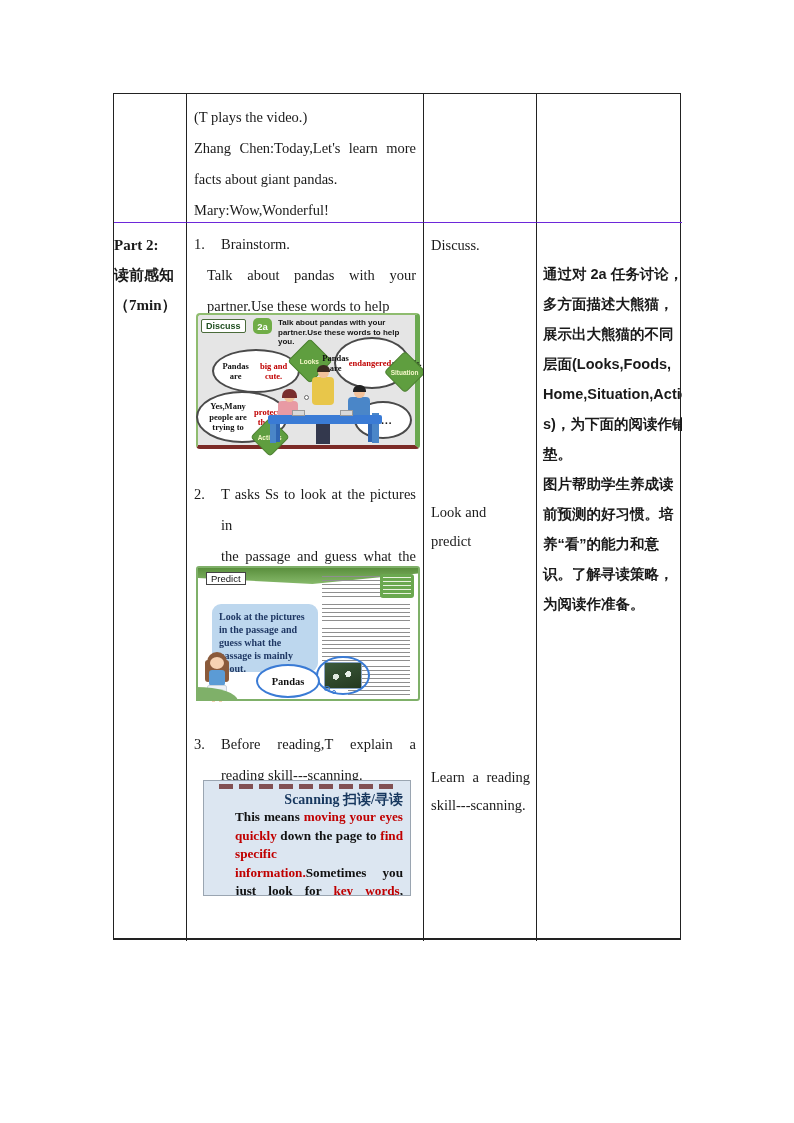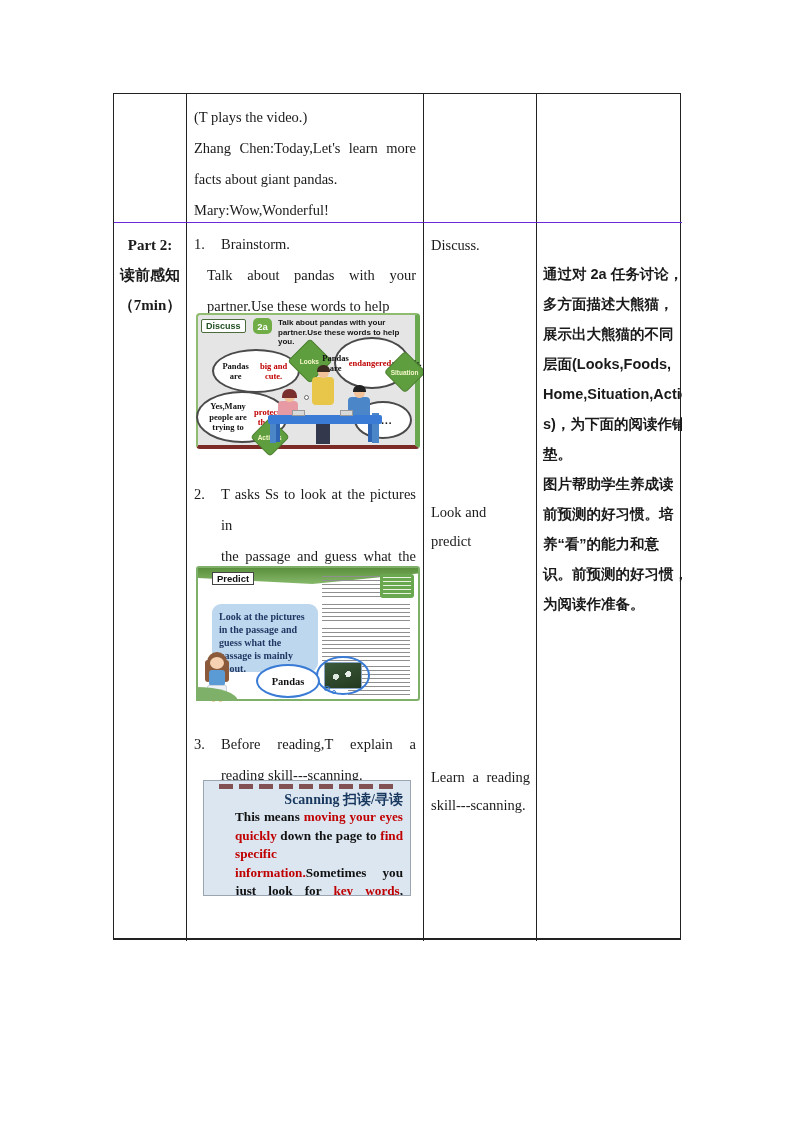--- a/index.html
+++ b/index.html
@@ -17,21 +17,21 @@
   }
   .cell { position:relative; border-right:1px solid #222; border-bottom:1px solid #6d28d9; overflow:hidden; }
   .cell.lastcol { border-right:none; }
   .cell.lastrow { border-bottom:none; }
 
   .tline { font-size:14.5px; line-height:31px; white-space:nowrap; }
   .jline { white-space:normal; text-align:justify; text-align-last:justify; }
   .pad { padding:0 7px; }
 
   
-  .c1-inner { padding-top:7px; text-align:center; font-weight:bold; font-size:15px; line-height:30px; }
+  .c1-inner { padding-top:7px; font-weight:bold; font-size:15px; line-height:30px; }
 
   
   .step { position:absolute; left:0; right:0; }
   .step .num { position:absolute; left:7px; top:0; font-size:14.5px; line-height:31px; }
   .step .stitle { position:absolute; left:34px; top:0; font-size:14.5px; line-height:31px; }
   .step .body { padding-left:34px; padding-right:7px; font-size:14.5px; line-height:31px; }
   .step .body-full { padding-left:7px; padding-right:7px; font-size:14.5px; line-height:31px;margin-left:13px; }
   .step .body div, .step .body-full div { min-height:31px; }
 
   
@@ -94,22 +94,22 @@
   .i-lap2 { left:76px; top:43px; width:13px; height:6px; background:#d9d9d9; border:1px solid #9a9a9a; }
 
   
   .predict-slide {
     left:9px; top:343px; width:224px; height:135px;
     border:2px solid #7fb069; border-radius:3px; background:#ffffff;
   }
   .p-band { position:absolute; left:0; top:0; width:100%; height:16px;
     background:linear-gradient(180deg,#5a8f3d,#86b96a);
     clip-path:polygon(0 0,100% 0,100% 35%,52% 100%,0 62%); }
-  .p-label { position:absolute; left:14px; top:4px; background:#fff; border:1px solid #444; padding:0 4px;
-    font-family:"Liberation Sans",sans-serif; font-weight:bold; font-size:9.5px; color:#111; }
+  .p-label { position:absolute; left:8px; top:4px; background:#fff; border:1px solid #444; padding:0 4px;
+    font-family:"Liberation Sans",sans-serif; font-weight:normal; font-size:9.5px; color:#111; }
   .p-prompt { position:absolute; left:14px; top:36px; width:106px; height:68px; background:#bdd7ee;
     border-radius:9px; padding:6px 7px; font-weight:bold; font-size:10px; line-height:13px; color:#1f3864; }
   .p-girl { position:absolute; left:2px; top:84px; width:34px; height:50px; }
   .p-girl div { position:absolute; }
   .g-hair { left:7px; top:0; width:20px; height:20px; background:#8a5a3b; border-radius:50% 50% 40% 40%; }
   .g-face { left:10px; top:5px; width:14px; height:12px; background:#f6d2b3; border-radius:50%; }
   .g-locks { left:5px; top:8px; width:6px; height:22px; background:#8a5a3b; border-radius:3px; }
   .g-locks2 { left:23px; top:8px; width:6px; height:22px; background:#8a5a3b; border-radius:3px; }
   .g-body { left:9px; top:18px; width:16px; height:16px; background:#5b9bd5; border-radius:3px; }
   .g-skirt { left:7px; top:33px; width:20px; height:12px; background:#eef2f7; border:1px solid #ccd4dd; border-radius:2px 2px 6px 6px; }
@@ -310,19 +310,19 @@
         <div>展示出大熊猫的不同</div>
         <div>层面(Looks,Foods,</div>
         <div>Home,Situation,Action</div>
         <div>s)，为下面的阅读作铺</div>
         <div>垫。</div>
       </div>
       <div class="zhpara" style="top:246px;">
         <div>图片帮助学生养成读</div>
         <div>前预测的好习惯。培</div>
         <div>养“看”的能力和意</div>
-        <div>识。前预测的好习惯，</div>
+        <div>识。了解寻读策略，</div>
         <div>为阅读作准备。</div>
       </div>
     </div>
 
   </div>
 </div>
 
 </body></html>

